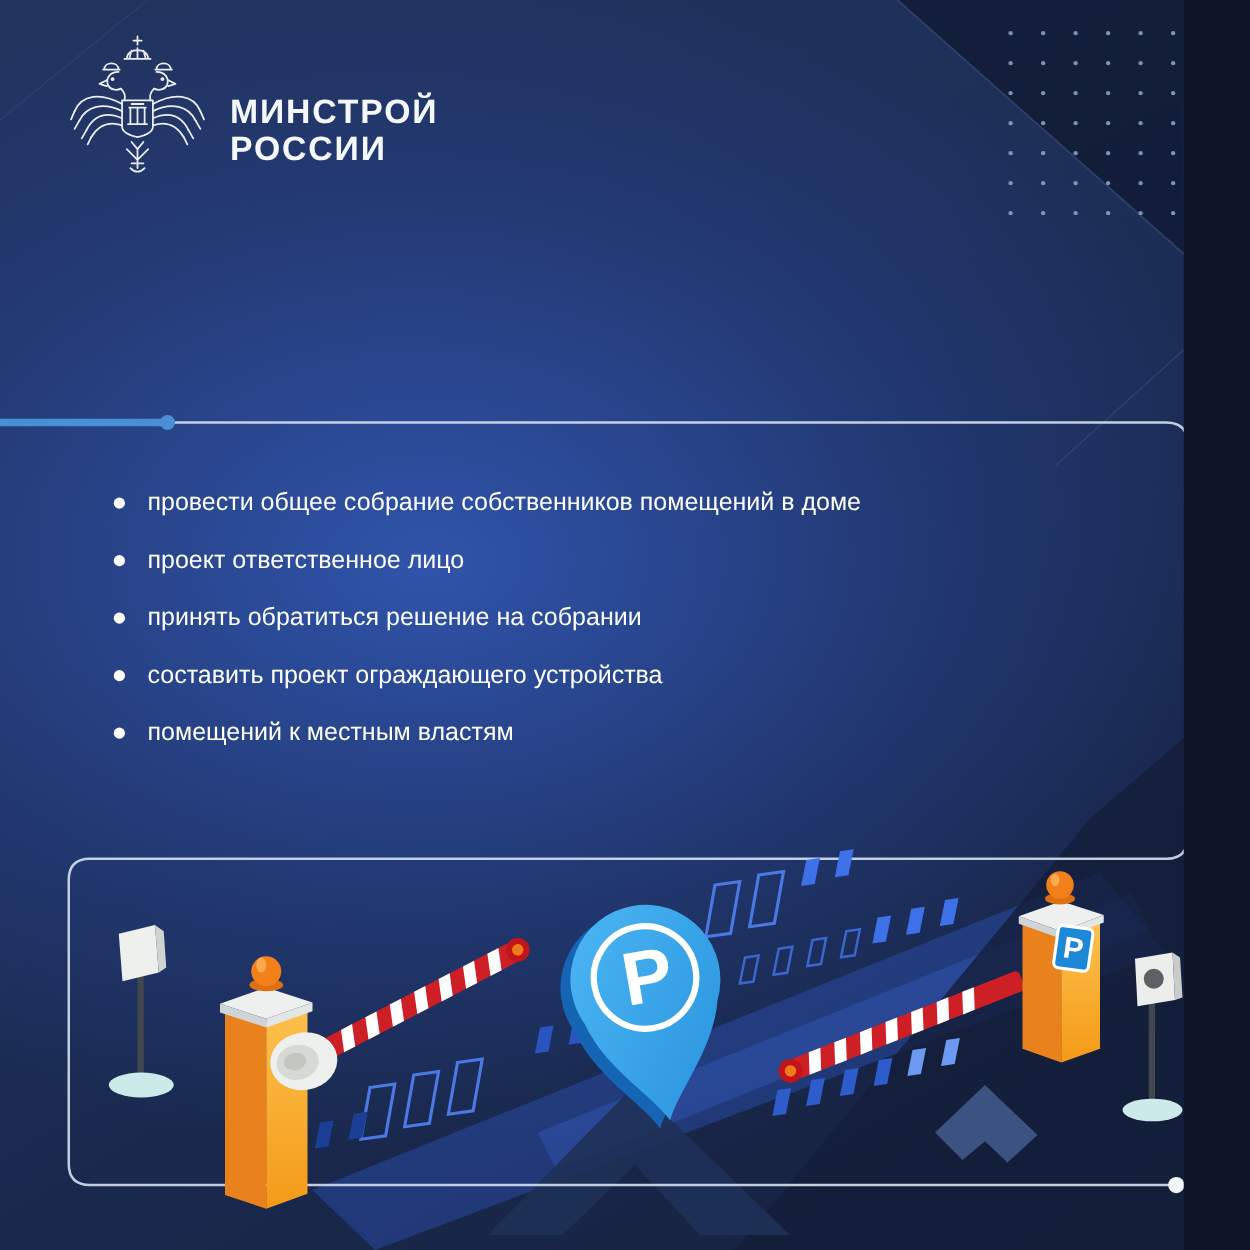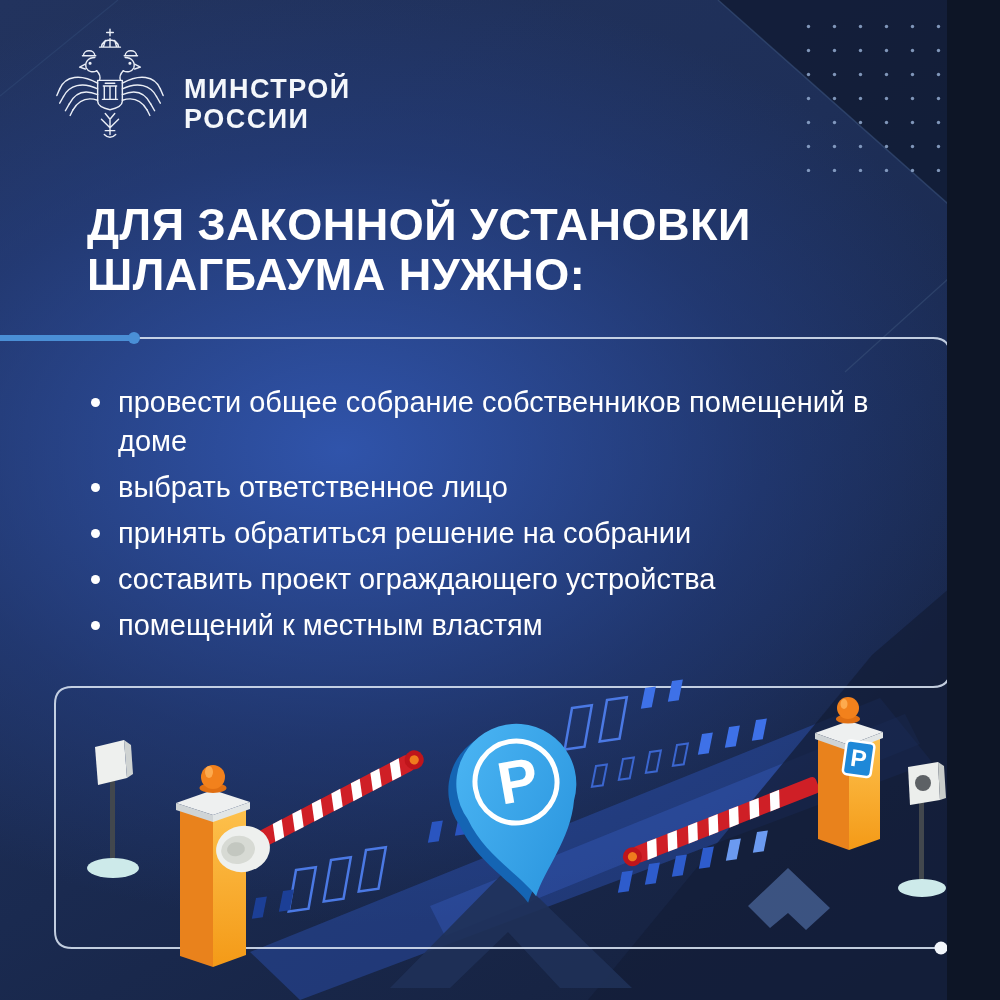--- a/index.html
+++ b/index.html
@@ -12,21 +12,21 @@
   }
   .abs{position:absolute;}
   svg{display:block;}
   
   .logo-text{left:184px;top:74px;font-weight:700;font-size:27px;line-height:30px;letter-spacing:1.5px;color:#f4f7fb;}
   
   .title{left:87px;top:200px;font-weight:700;font-size:45px;line-height:50px;letter-spacing:.5px;color:#ffffff;white-space:nowrap;}
   
   .bullets{left:88px;top:383px;width:795px;}
   .bullets ul{margin:0;padding:0;list-style:none;}
-  .bullets li{position:relative;padding-left:30px;font-size:29px;line-height:39px;margin-bottom:7px;font-weight:400;}
+  .bullets li{position:relative;padding-left:30px;font-size:20px;line-height:39px;margin-bottom:7px;font-weight:400;}
   .bullets li::before{content:"";position:absolute;left:3px;top:15px;width:9px;height:9px;border-radius:50%;background:#fff;}
 </style>
 </head>
 <body>
 
 <div class="card">
 
   <svg class="abs" style="left:0;top:0" width="1000" height="1000" viewBox="0 0 1000 1000">
     <defs>
       <pattern id="dots" width="26" height="24" patternUnits="userSpaceOnUse">
@@ -69,29 +69,25 @@
     <path d="M6,66 l-3,7 M10,74 l-4,7 M16,82 l-4,7 M20,88 l-3,6"></path>
     <path d="M72,60 C90,50 106,52 112,66 M72,66 C88,58 102,62 108,74 M72,72 C86,66 96,70 102,82 M72,78 C84,74 92,78 98,88"></path>
     <path d="M112,66 l3,7 M108,74 l4,7 M102,82 l4,7 M98,88 l3,6"></path>
     <path d="M54,92 l5,6 5,-6 M50,98 l9,9 9,-9 M59,98 v16 M54,110 h10 M53,114 q6,6 12,0"></path>
   </svg>
   <div class="abs logo-text">
     <div>МИНСТРОЙ</div>
     <div>РОССИИ</div>
   </div>
 
-  <div class="abs title">
-    <div>ДЛЯ ЗАКОННОЙ УСТАНОВКИ</div>
-    <div>ШЛАГБАУМА НУЖНО:</div>
-  </div>
 
   <div class="abs bullets">
     <ul>
       <li>провести общее собрание собственников помещений в доме</li>
-      <li>выбрать ответственное лицо</li>
+      <li>проект ответственное лицо</li>
       <li>принять обратиться решение на собрании</li>
       <li>составить проект ограждающего устройства</li>
       <li>помещений к местным властям</li>
     </ul>
   </div>
 
   <svg class="abs" style="left:0;top:670px" width="1000" height="320" viewBox="0 0 1000 320">
     <defs>
       <linearGradient id="postg" x1="0" y1="0" x2="0" y2="1">
         <stop offset="0" stop-color="#fdc14d"></stop>

